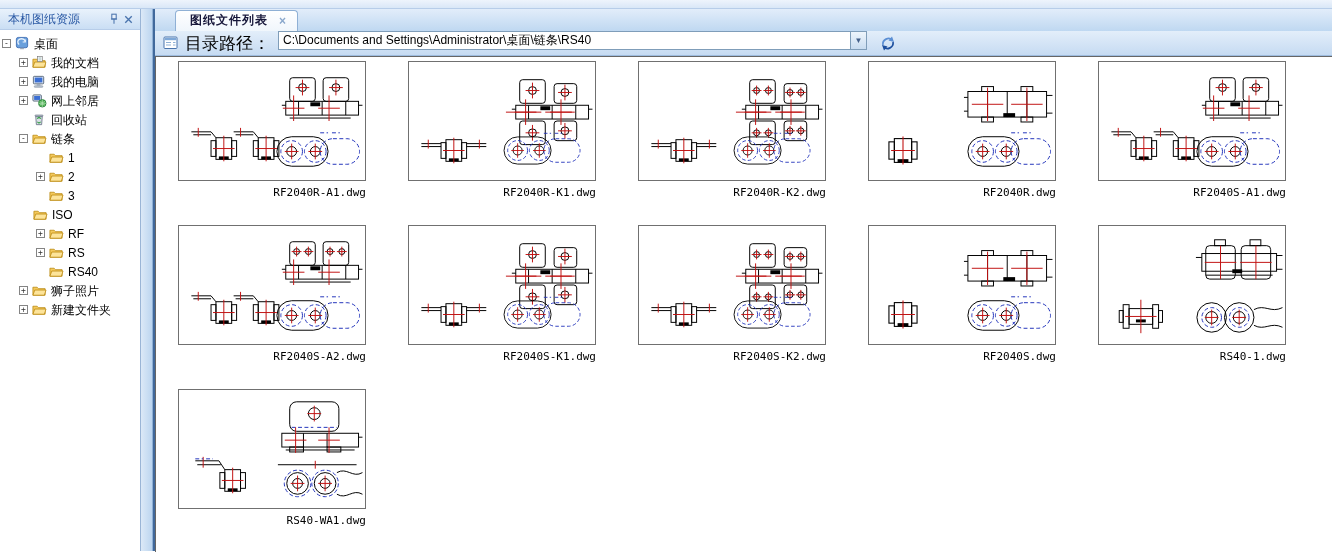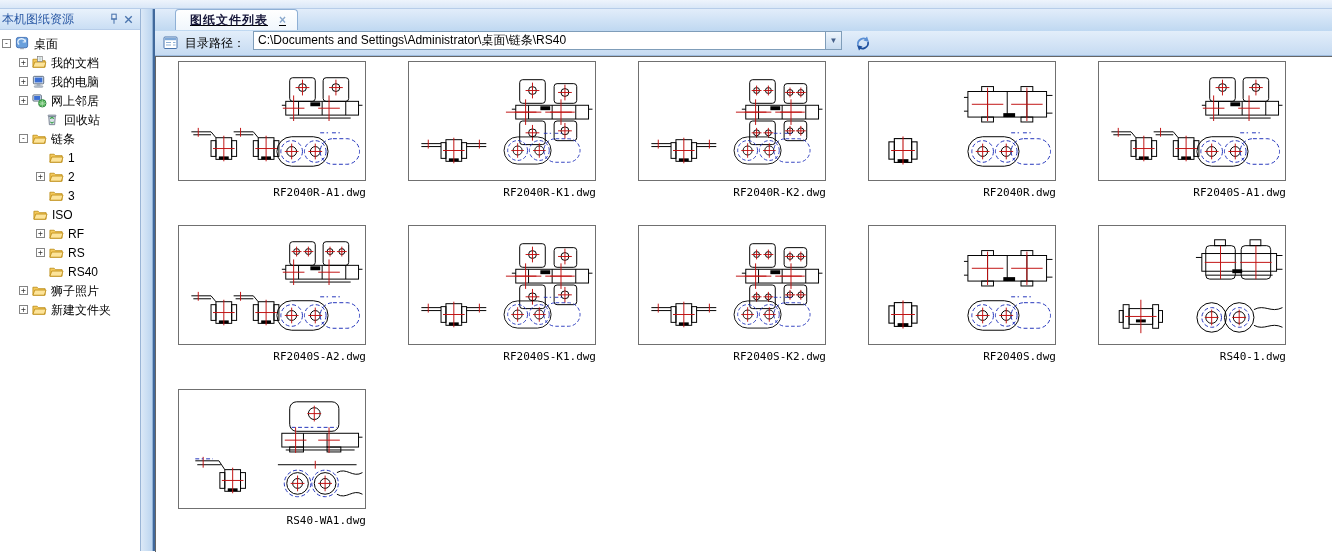--- a/index.html
+++ b/index.html
@@ -11,49 +11,49 @@
     border-bottom:1px solid #b7cde9; }
 
   .row { display:flex; height:542px; }
 
   
   .sidebar { width:141px; height:100%; background:#fff; display:flex; flex-direction:column;
     border-right:1px solid #9ab5d6; }
   .sb-head { height:21px; flex:0 0 21px; display:flex; align-items:center;
     background:linear-gradient(180deg,#e9f2fc,#cadef4);
     border-bottom:1px solid #b7cde9; padding:0 4px 0 2px; }
-  .sb-title { color:#2b5aa5; font-size:12px; flex:1; white-space:nowrap; overflow:hidden; }
+  .sb-title { color:#2b5aa5; font-size:12px; flex:1; white-space:nowrap; overflow:hidden;margin-left:6px; }
   .sb-btn { width:15px; height:15px; display:flex; align-items:center; justify-content:center; cursor:default; }
   .tree { flex:1; padding-top:4px; overflow:hidden; }
   .trow { height:19px; display:flex; align-items:center; font-size:12px; color:#000; white-space:nowrap; }
   .exp { width:9px; height:9px; border:1px solid #848484; background:#fff; color:#333;
     font:8px/7px "DejaVu Sans Mono",monospace; text-align:center; margin-right:3px; flex:0 0 9px; }
   .ticon { width:17px; height:15px; margin-right:3px; flex:0 0 17px; }
   .ticon svg { width:16px; height:15px; }
   .tlabel { padding-top:1px; }
 
   
   .splitter { width:12px; background:linear-gradient(90deg,#dce9f7,#bcd5ef);
     border-right:1px solid #8fb0d5; }
 
   
   .main { flex:1; display:flex; flex-direction:column; border-left:2px solid #41699c; }
   .tabbar { height:22px; flex:0 0 22px; background:linear-gradient(180deg,#e2edfa,#bfd8f1);
-    display:flex; align-items:flex-start;text-decoration:underline; }
+    display:flex; align-items:center; }
   .tab { margin-left:20px; height:21px; background:linear-gradient(180deg,#ffffff,#f0f6fc);
     border:1px solid #8fb0d5; border-bottom:none; border-radius:4px 4px 0 0;
     display:flex; align-items:center; padding:0 8px 0 14px; }
   .tab-label { font-size:12px; font-weight:bold; color:#17173a; letter-spacing:1px; }
   .tab-close { margin-left:8px; width:13px; height:13px; display:flex; align-items:center;
     justify-content:center; color:#8aa8cc; font-size:12px; font-weight:bold; }
 
   .pathbar { height:25px; flex:0 0 25px; background:linear-gradient(180deg,#e3eefa,#c6dbf2);
     border-bottom:1px solid #9ebcdf; display:flex; align-items:center; padding-left:8px; }
   .pb-icon { width:16px; height:14px; margin-right:6px; }
-  .pb-label { font-size:12px; color:#000; margin-right:8px; white-space:nowrap;text-align:right; }
+  .pb-label { font-size:17px; color:#000; margin-right:8px; white-space:nowrap;text-align:right; }
   .combo { display:flex; height:25px; }
   .combo input { width:572px; height:19px; border:1px solid #7f9db9; border-right:none;
     font-size:12px; padding:0 4px; color:#000; background:#fff; }
   .combo .drop { width:17px; height:19px; border:1px solid #7f9db9;
     background:linear-gradient(180deg,#eef5fc,#c8dcf0); font-size:8px; color:#44608a;
     display:flex; align-items:center; justify-content:center; }
   .refresh { margin-left:12px; width:18px; height:18px; }
 
   .content { flex:1; background:#fff; border-top:1px solid #666; border-left:1px solid #666;
     padding:4px 0 0 22px; display:flex; flex-wrap:wrap; align-content:flex-start; column-gap:42px; }
@@ -445,21 +445,21 @@
             </svg></span>
     <span class="tlabel">我的电脑</span>
   </div>
         <div class="trow" style="padding-left: 19px;">
     <span class="exp">+</span>
     <span class="ticon"><svg>
               <use href="#i-network"></use>
             </svg></span>
     <span class="tlabel">网上邻居</span>
   </div>
-        <div class="trow" style="padding-left: 19px; margin-left: 13px;">
+        <div class="trow" style="padding-left: 19px;">
     <span class="exp" style="visibility: hidden;"></span>
     <span class="ticon"><svg>
               <use href="#i-recycle"></use>
             </svg></span>
     <span class="tlabel">回收站</span>
   </div>
         <div class="trow" style="padding-left: 19px;">
     <span class="exp">-</span>
     <span class="ticon"><svg>
               <use href="#i-folder"></use>

